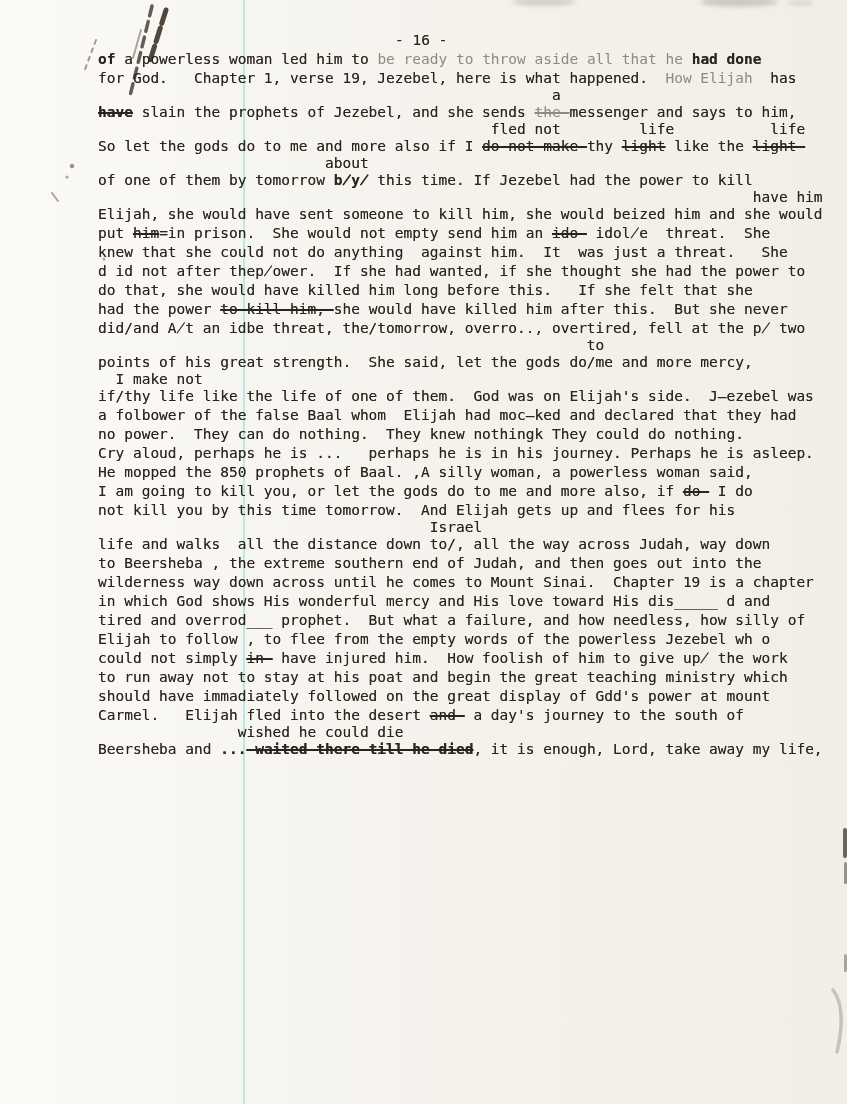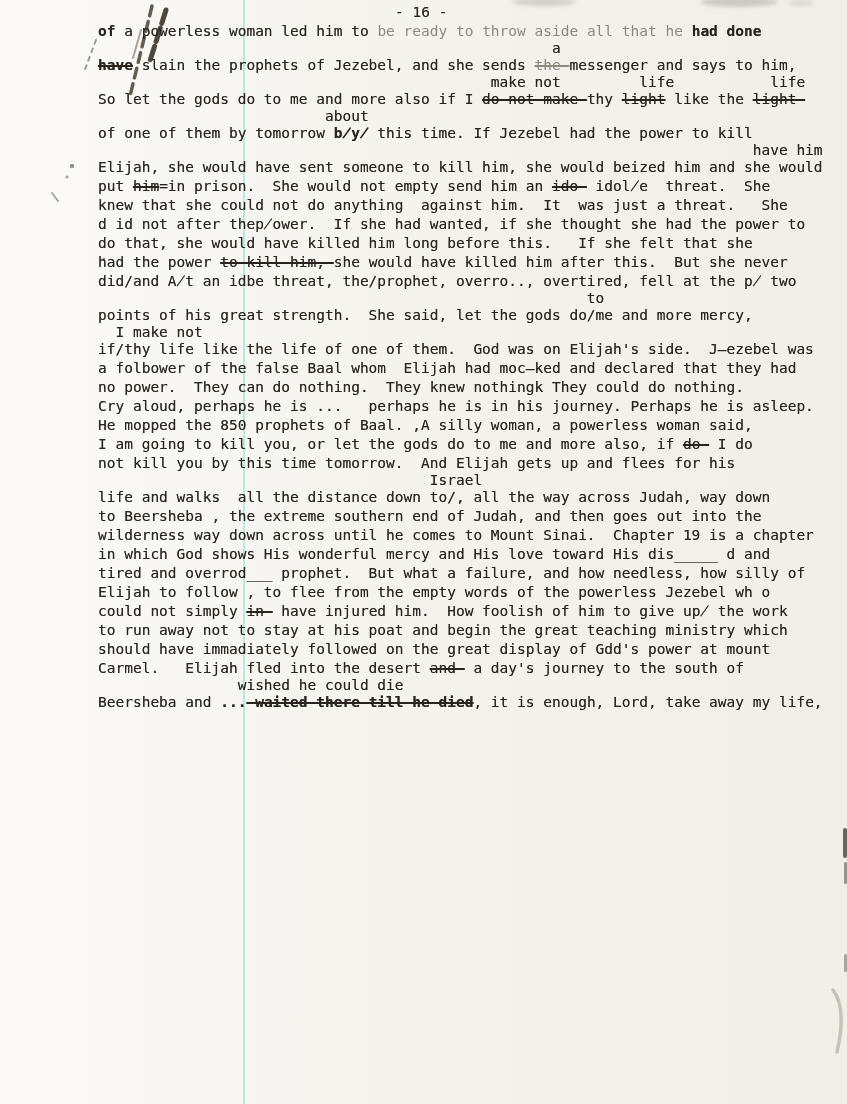--- a/index.html
+++ b/index.html
@@ -6,21 +6,21 @@
   .paper{
     position:relative;
     width:847px;height:1104px;
     background:#f7f5f0;
     background-image:linear-gradient(90deg, rgba(255,255,255,.5) 0%, rgba(240,236,228,.35) 55%, rgba(236,232,224,.5) 100%);
     overflow:hidden;
     font-family:"DejaVu Sans Mono","Liberation Mono",monospace;
     color:#2a241e;
   }
   .textcol{
-    position:absolute;left:98px;top:4px;right:0;
+    position:absolute;left:98px;top:32px;right:0;
     font-size:14.5px;
   }
   .line{
     white-space:pre;
     line-height:17px;
     min-height:17px;
     letter-spacing:0;
     text-shadow:0 0 .5px rgba(42,32,22,.55);
   }
   .line.main + .line.main{margin-top:2px;}
@@ -68,34 +68,35 @@
   </svg>
 
   <div class="edgemark" style="left:843px;top:828px;width:4px;height:30px;opacity:.75;"></div>
   <div class="edgemark" style="left:844px;top:862px;width:3px;height:22px;opacity:.5;"></div>
   <div class="edgemark" style="left:844px;top:954px;width:3px;height:18px;opacity:.4;"></div>
 
   <div class="textcol">
     <div class="line main header"><span class="seg">- 16 -</span></div>
 
   <div class="line main"><span class="seg bold">of</span><span class="seg"> a powerless woman led him to </span><span class="seg faded">be ready to throw aside all that he</span><span class="seg"> </span><span class="seg bold">had done</span></div>
+      <div class="line main"><span class="seg">for God.   Chapter 1, verse 19, Jezebel, here is what happened.  </span><span class="seg faded">How Elijah</span><span class="seg">  has</span></div>
       <div class="line inter"><span class="seg">                                                    a</span></div>
       <div class="line main"><span class="seg strike bold">have</span><span class="seg"> slain the prophets of Jezebel, and she sends </span><span class="seg strike faded">the-</span><span class="seg">messenger and says to him,</span></div>
-      <div class="line inter"><span class="seg">                                             make not</span><span class="seg">         life</span><span class="seg">           life</span></div>
+      <div class="line inter"><span class="seg">                                             fled not</span><span class="seg">         life</span><span class="seg">           life</span></div>
       <div class="line main"><span class="seg">So let the gods do to me and more also if I </span><span class="seg strike">do-not-make-</span><span class="seg">thy </span><span class="seg strike">light</span><span class="seg"> like the </span><span class="seg strike">light-</span></div>
       <div class="line inter"><span class="seg">                          about</span></div>
       <div class="line main"><span class="seg">of one of them by tomorrow </span><span class="seg bold">b̸y̸</span><span class="seg"> this time. If Jezebel had the power to kill</span></div>
       <div class="line inter"><span class="seg">                                                                           have him</span></div>
       <div class="line main"><span class="seg">Elijah, she would have sent someone to kill him, she would beized him and she would</span></div>
       <div class="line main"><span class="seg">put </span><span class="seg strike">him</span><span class="seg">=in prison.  She would not empty send him an </span><span class="seg strike">ido-</span><span class="seg"> idol̸e  threat.  She</span></div>
       <div class="line main"><span class="seg">knew that she could not do anything  against him.  It  was just a threat.   She</span></div>
       <div class="line main"><span class="seg">d id not after thep̸ower.  If she had wanted, if she thought she had the power to</span></div>
       <div class="line main"><span class="seg">do that, she would have killed him long before this.   If she felt that she</span></div>
       <div class="line main"><span class="seg">had the power </span><span class="seg strike">to-kill-him,-</span><span class="seg">she would have killed him after this.  But she never</span></div>
-      <div class="line main"><span class="seg">did/and A̸t an idbe threat, the/prophet, overro.., overtired, fell at the p̸ two</span></div>
+      <div class="line main"><span class="seg">did/and A̸t an idbe threat, the/tomorrow, overro.., overtired, fell at the p̸ two</span></div>
       <div class="line inter"><span class="seg">                                                        to</span></div>
       <div class="line main"><span class="seg">points of his great strength.  She said, let the gods do/me and more mercy,</span></div>
       <div class="line inter"><span class="seg">  I make not</span></div>
       <div class="line main"><span class="seg">if/thy life like the life of one of them.  God was on Elijah's side.  J̶ezebel was</span></div>
       <div class="line main"><span class="seg">a folbower of the false Baal whom  Elijah had moc̶ked and declared that they had</span></div>
       <div class="line main"><span class="seg">no power.  They can do nothing.  They knew nothingk They could do nothing.</span></div>
       <div class="line main"><span class="seg">Cry aloud, perhaps he is ...   perhaps he is in his journey. Perhaps he is asleep.</span></div>
       <div class="line main"><span class="seg">He mopped the 850 prophets of Baal. ‚A silly woman, a powerless woman said,</span></div>
       <div class="line main"><span class="seg">I am going to kill you, or let the gods do to me and more also, if </span><span class="seg strike">do-</span><span class="seg"> I do</span></div>
       <div class="line main"><span class="seg">not kill you by this time tomorrow.  And Elijah gets up and flees for his</span></div>

